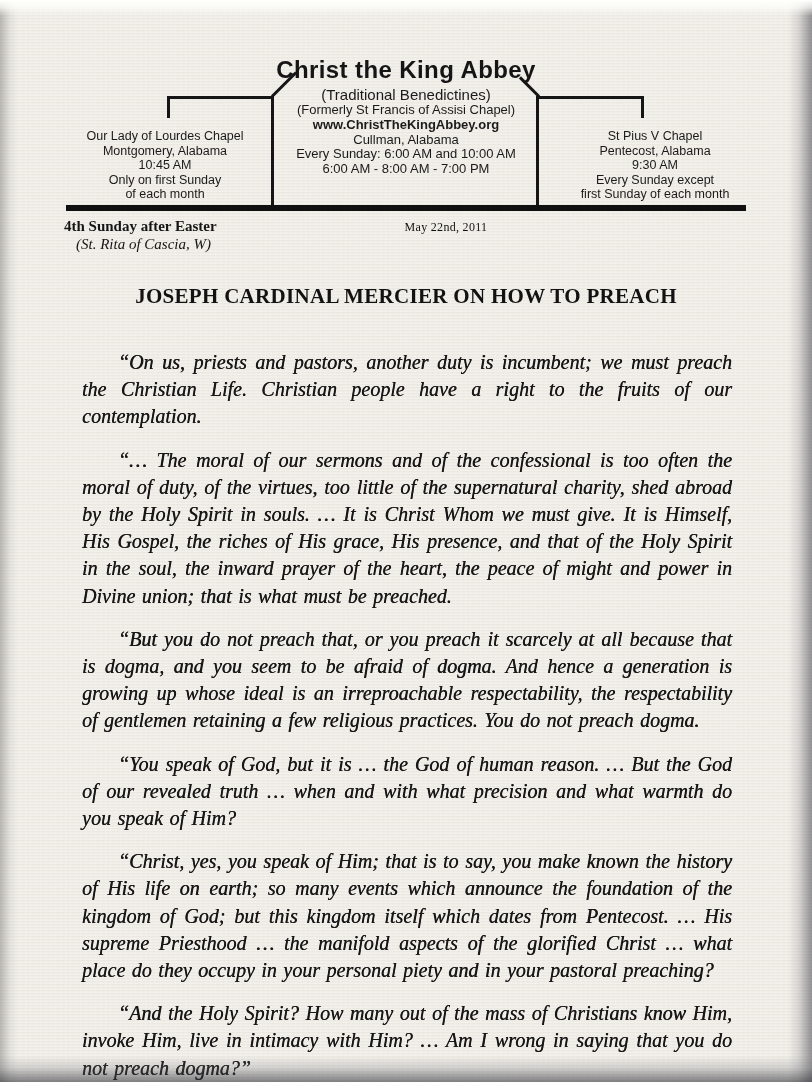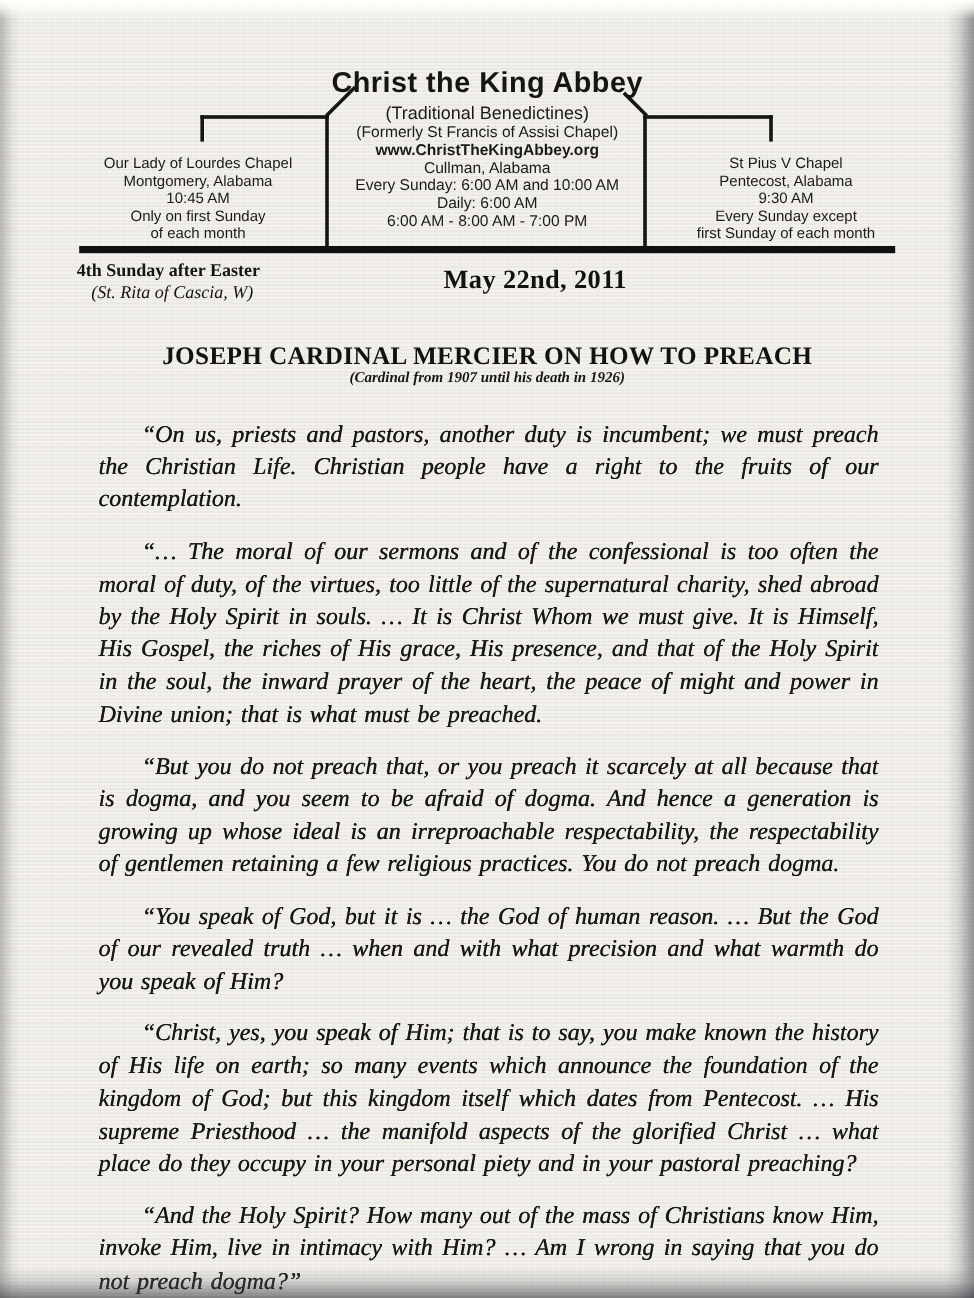--- a/index.html
+++ b/index.html
@@ -35,41 +35,40 @@
   .l-diag{left:272px;top:95px;width:34px;height:3px;transform:rotate(-45deg);transform-origin:left center;}
   .r-vert{left:536px;top:96px;width:3px;height:112px;}
   .r-horiz{left:536px;top:96px;width:108px;height:3px;}
   .r-tick{left:641px;top:96px;width:3px;height:22px;}
   .r-diag{left:512px;top:95px;width:27px;height:3px;transform:rotate(45deg);transform-origin:right center;}
   .thick-rule{position:absolute;left:66px;top:205px;width:680px;height:6px;background:#101010;}
 
   
   .feast{position:absolute;left:64px;top:218px;font-family:"Liberation Serif",serif;font-weight:bold;font-size:15px;color:#151515;}
   .saint{position:absolute;left:76px;top:236px;font-family:"Liberation Serif",serif;font-weight:normal;font-style:italic;font-size:15px;color:#151515;}
-  .edition-date{position:absolute;left:80px;right:0;top:220px;text-align:center;font-family:"Liberation Serif",serif;font-weight:bold;font-size:22px;letter-spacing:0.3px;color:#121212;}
+  .edition-date{position:absolute;left:80px;right:0;top:220px;text-align:center;font-family:"Liberation Serif",serif;font-weight:normal;font-size:12px;letter-spacing:0.3px;color:#121212;}
 
   
   .art-title{position:absolute;left:0;right:0;top:284px;text-align:center;font-family:"Liberation Serif",serif;font-weight:bold;font-size:21px;letter-spacing:0.3px;color:#121212;}
   .art-sub{position:absolute;left:0;right:0;top:307px;text-align:center;font-family:"Liberation Serif",serif;font-weight:bold;font-style:italic;font-size:12.5px;color:#151515;}
   .body-text{position:absolute;left:66px;top:333px;width:682px;font-family:"Liberation Serif",serif;font-style:italic;font-size:20px;line-height:27.2px;text-align:justify;word-spacing:1.5px;color:#171717;text-shadow:0.3px 0 0 #171717;}
   .body-text p{margin:16px;text-indent:36px;}
 </style>
 </head>
 <body>
 
 <div class="sheet">
 
   <div class="abbey-title">Christ the King Abbey</div>
   <div class="center-lines">
     <div class="line-trad">(Traditional Benedictines)</div>
     <div>(Formerly St Francis of Assisi Chapel)</div>
     <div class="line-www">www.ChristTheKingAbbey.org</div>
     <div>Cullman, Alabama</div>
     <div>Every Sunday: 6:00 AM and 10:00 AM</div>
-    <div>Daily: 6:00 AM</div>
     <div>6:00 AM - 8:00 AM - 7:00 PM</div>
   </div>
 
   <div class="chapel chapel-left">
     <div>Our Lady of Lourdes Chapel</div>
     <div>Montgomery, Alabama</div>
     <div>10:45 AM</div>
     <div>Only on first Sunday</div>
     <div>of each month</div>
   </div>
@@ -90,21 +89,20 @@
   <div class="ln r-horiz"></div>
   <div class="ln r-tick"></div>
   <div class="ln r-diag"></div>
   <div class="thick-rule"></div>
 
   <div class="feast">4th Sunday after Easter</div>
   <div class="saint">(St. Rita of Cascia, W)</div>
   <div class="edition-date">May 22nd, 2011</div>
 
   <div class="art-title">JOSEPH CARDINAL MERCIER ON HOW TO PREACH</div>
-  <div class="art-sub">(Cardinal from 1907 until his death in 1926)</div>
 
   <div class="body-text">
     <p>“On us, priests and pastors, another duty is incumbent; we must preach the Christian Life. Christian people have a right to the fruits of our contemplation.</p>
     <p>“… The moral of our sermons and of the confessional is too often the moral of duty, of the virtues, too little of the supernatural charity, shed abroad by the Holy Spirit in souls. … It is Christ Whom we must give. It is Himself, His Gospel, the riches of His grace, His presence, and that of the Holy Spirit in the soul, the inward prayer of the heart, the peace of might and power in Divine union;  that is what must be preached.</p>
     <p>“But you do not preach that, or you preach it scarcely at all because that is dogma, and you seem to be afraid of dogma. And hence a generation is growing up whose ideal is an irreproachable respectability, the respectability of gentlemen retaining a few religious practices. You do not preach dogma.</p>
     <p>“You speak of God, but it is …  the God of human reason. …  But the God of our revealed truth …  when and with what precision and what warmth do you speak of Him?</p>
     <p>“Christ, yes, you speak of Him; that is to say, you make known the history of His life on earth; so many events which announce the foundation of the kingdom of God; but this kingdom itself which dates from Pentecost. … His supreme Priesthood …  the manifold aspects of the glorified Christ …  what place do they occupy in your personal piety and in your pastoral preaching?</p>
     <p>“And the Holy Spirit? How many out of the mass of Christians know Him, invoke Him, live in intimacy with Him? …  Am I wrong in saying that you do not preach dogma?”</p>
   </div>
 

